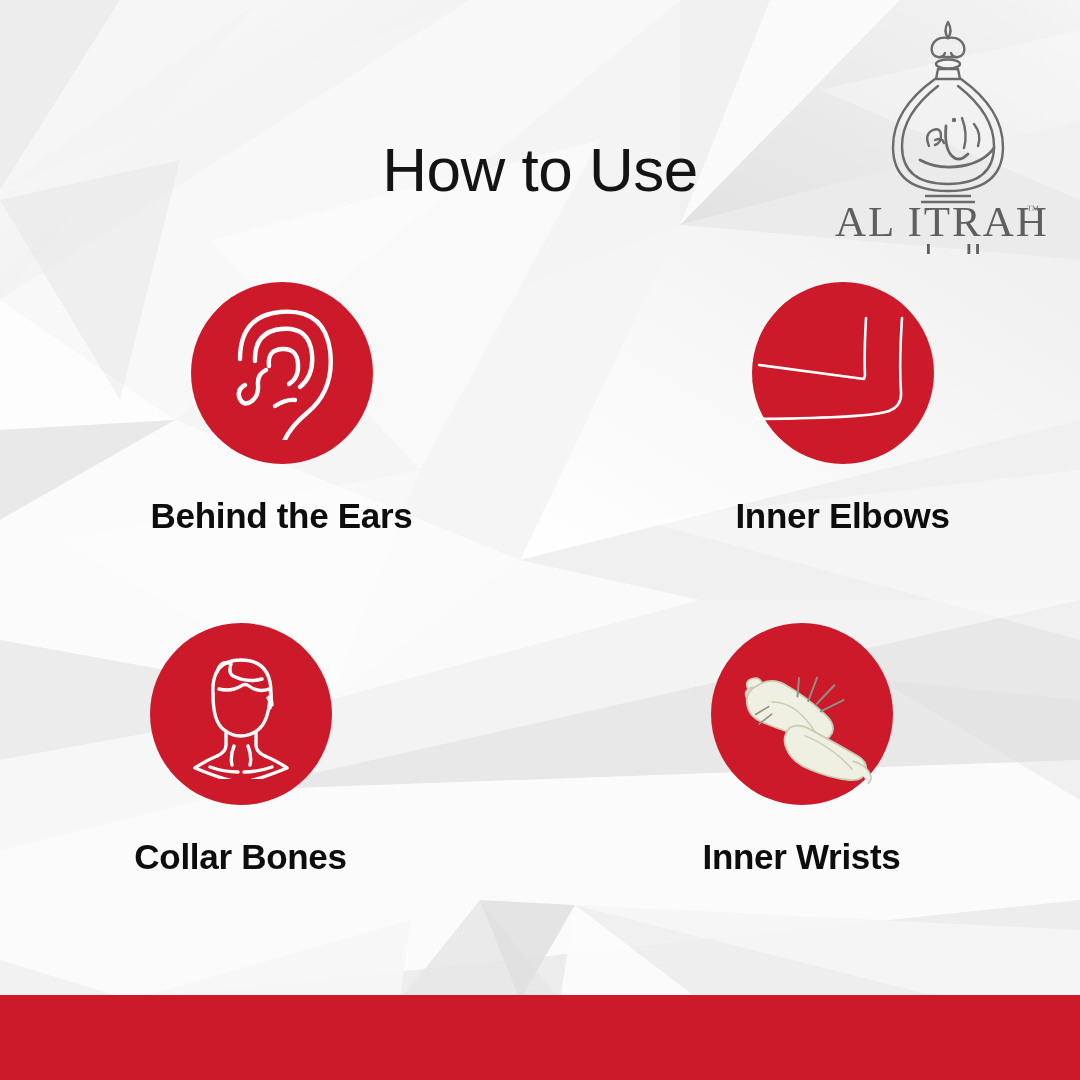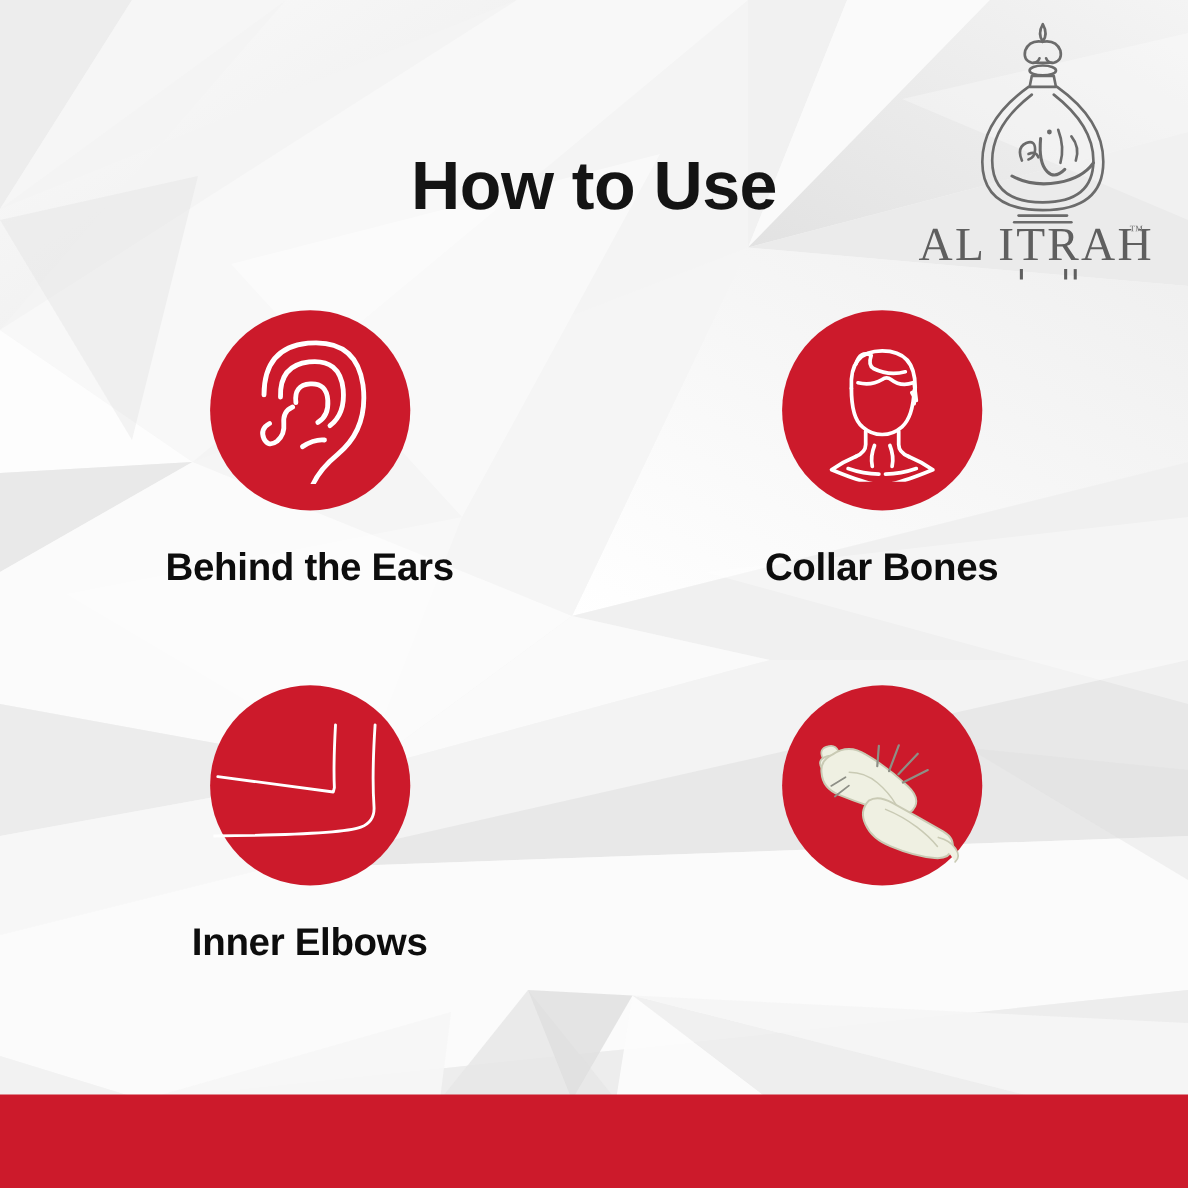--- a/index.html
+++ b/index.html
@@ -41,21 +41,21 @@
   .logo svg { display: block; width: 100%; height: 100%; }
 
   
   .page-title {
     position: absolute;
     top: 139px;
     left: 0;
     width: 1080px;
     text-align: center;
     font-size: 62px;
-    font-weight: 700;
+    font-weight: 400;
     letter-spacing: -0.5px;
     color: #141414;
     line-height: 1;
     white-space: nowrap;
   }
 
   
   .tips-grid {
     position: absolute;
     top: 282px;
@@ -220,20 +220,32 @@
                    q-4 18 -22 19 q-19 1 -22 -19"></path>
           <path d="M33 55 q-1 -29 26 -32 q28 -3 31 25 q2 22 -12 33"></path>
           <path d="M47 60 q-2 -16 13 -17 q15 -1 16 15 q1 14 -9 20"></path>
           <path d="M44 64 q-9 4 -8 15 q1 10 -6 16 q-8 6 -12 -2 q-4 -9 5 -14"></path>
           <path d="M53 100 q11 -7 20 -6"></path>
         </svg>
       </div>
       <div class="tip-label">Behind the Ears</div>
     </div>
 
+    <div class="tip col-left">
+      <div class="tip-circle">
+        <svg width="176" height="176" viewBox="0 0 176 176" fill="none" stroke="#ffffff" stroke-width="2.6" stroke-linecap="round" stroke-linejoin="round">
+
+          <path d="M111 33 q-2 37 -1 57 l-1 4 l-105 -14"></path>
+
+          <path d="M147 33 q-3 46 -1 74 q1 14 -12 19 q-18 7 -135 8"></path>
+        </svg>
+      </div>
+      <div class="tip-label">Inner Elbows</div>
+    </div>
+
     <div class="tip col-right">
       <div class="tip-circle">
         <svg width="130" height="130" viewBox="0 0 130 130" fill="none" stroke="#ffffff" stroke-width="3.4" stroke-linecap="round" stroke-linejoin="round">
 
           <path d="M37 45 q-2 -34 28 -34 q30 0 30 33 q0 8 -1 15"></path>
           <path d="M37 45 q0 27 10 35 q8 7 18 7 q10 0 18 -7 q10 -9 11 -33"></path>
 
           <path d="M41 23 q4 -13 14 -8 q-3 9 2 12 q14 7 29 3"></path>
           <path d="M43 40 q12 3 22 -3 q4 -3 8 0 q9 7 20 3"></path>
           <path d="M94 40 l2 16 l-4 -7"></path>
@@ -244,32 +256,20 @@
           <path d="M41 107 q-12 5 -22 12 q34 14 46 14 q12 0 46 -14 q-10 -7 -22 -12"></path>
           <path d="M58 97 q-4 10 -2 19"></path>
           <path d="M72 97 q4 10 2 19"></path>
           <path d="M34 118 q14 5 28 5"></path>
           <path d="M96 118 q-14 5 -28 5"></path>
         </svg>
       </div>
       <div class="tip-label">Collar Bones</div>
     </div>
 
-    <div class="tip col-left">
-      <div class="tip-circle">
-        <svg width="176" height="176" viewBox="0 0 176 176" fill="none" stroke="#ffffff" stroke-width="2.6" stroke-linecap="round" stroke-linejoin="round">
-
-          <path d="M111 33 q-2 37 -1 57 l-1 4 l-105 -14"></path>
-
-          <path d="M147 33 q-3 46 -1 74 q1 14 -12 19 q-18 7 -135 8"></path>
-        </svg>
-      </div>
-      <div class="tip-label">Inner Elbows</div>
-    </div>
-
     <div class="tip col-right">
       <div class="tip-circle">
         <svg width="148" height="148" viewBox="0 0 148 148" fill="none" stroke-linecap="round" stroke-linejoin="round">
           <g transform="rotate(-8 74 74)">
 
             <path d="M24 42 q-3 -9 6 -10 q7 -1 9 6 l2 8" fill="#eff0e2" stroke="#c9cab4" stroke-width="1.6"></path>
             <path d="M22 52 q-4 -9 5 -11 q8 -2 11 6 l2 8" fill="#eff0e2" stroke="#c9cab4" stroke-width="1.6"></path>
             <path d="M23 62 q-4 -9 5 -11 q8 -2 11 6 l2 8" fill="#eff0e2" stroke="#c9cab4" stroke-width="1.6"></path>
             <path d="M28 72 q-3 -8 5 -9 q7 -1 10 5 l2 7" fill="#eff0e2" stroke="#c9cab4" stroke-width="1.6"></path>
             <path d="M33 40 q16 -8 30 4 q18 14 34 34 q9 11 4 19 q-6 9 -19 4
@@ -283,19 +283,20 @@
 
             <path d="M82 62 l12 -22" stroke="#8e8f86" stroke-width="2"></path>
             <path d="M90 66 l20 -16" stroke="#8e8f86" stroke-width="2"></path>
             <path d="M93 74 l24 -8" stroke="#8e8f86" stroke-width="2"></path>
             <path d="M72 56 l4 -18" stroke="#8e8f86" stroke-width="2"></path>
             <path d="M42 62 l-14 6" stroke="#8e8f86" stroke-width="1.6"></path>
             <path d="M44 70 l-14 8" stroke="#8e8f86" stroke-width="1.6"></path>
           </g>
         </svg>
       </div>
+      <div class="tip-label">Inner Wrists</div>
     </div>
 
   </div>
 
   <div class="bottom-bar"></div>
 
 </div>
 
 </body></html>

